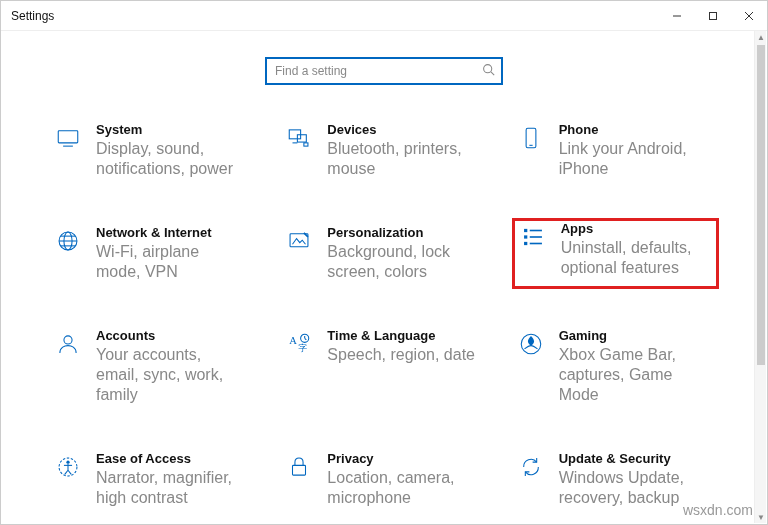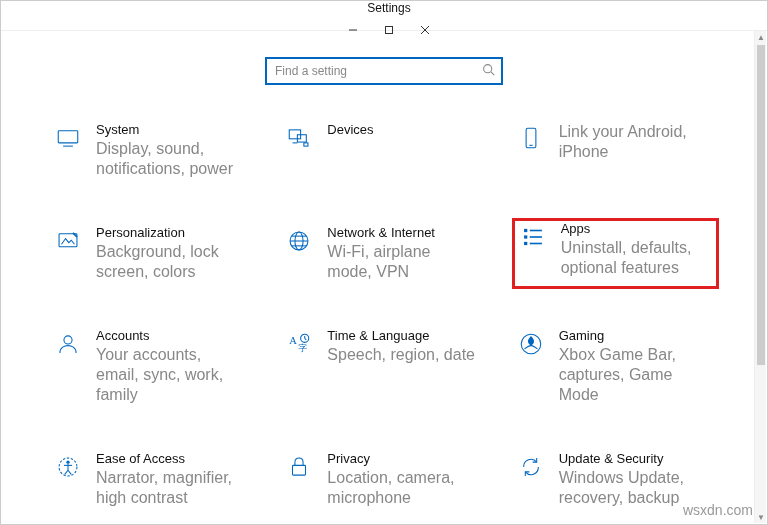--- a/index.html
+++ b/index.html
@@ -20,21 +20,20 @@
     background: #fff;
     position: relative;
   }
   .titlebar {
     height: 30px;
     display: flex;
     align-items: center;
     justify-content: space-between;
     padding: 0 0 0 10px;
     border-bottom: 1px solid #eee;
-    flex-direction: column;
   }
   .titlebar .title { font-size: 12px; }
   .winbtns { display: flex; height: 30px; }
   .winbtn {
     width: 36px; height: 30px;
     display: flex; align-items: center; justify-content: center;
     color: #333;
     font-family: Arial, sans-serif;
     font-size: 11px;
   }
@@ -95,21 +94,21 @@
     height: 28px;
     flex-shrink: 0;
     color: #0067c0;
     display: flex;
     align-items: center;
     justify-content: center;
     margin-top: 2px;
   }
   .ticon svg { width: 26px; height: 26px; stroke: #0067c0; fill: none; stroke-width: 1.3; }
   .ttext { display: flex; flex-direction: column; }
-  .ttitle { font-size: 13px; color: #111; margin-bottom: 2px; }
+  .ttitle { font-size: 13px; color: #111; margin-bottom: 2px; font-weight: bold; }
   .tdesc { font-size: 16px; color: #888; line-height: 1.25; max-width: 150px; }
 
   .scrollbar {
     position: absolute;
     top: 30px;
     right: 1px;
     width: 12px;
     bottom: 1px;
     background: #f5f5f5;
     border-left: 1px solid #eee;
@@ -199,62 +198,64 @@
         <span class="ticon">
           <svg viewBox="0 0 32 32">
               <rect x="4" y="6" width="14" height="11"></rect>
               <rect x="14" y="12" width="11" height="9"></rect>
               <line x1="8" y1="22" x2="14" y2="22"></line>
               <rect x="22" y="22" width="5" height="4"></rect>
             </svg>
         </span>
         <span class="ttext">
           <span class="ttitle">Devices</span>
+          <span class="tdesc">Bluetooth, printers, mouse</span>
         </span>
       </div>
 
       <div class="tile">
         <span class="ticon">
           <svg viewBox="0 0 32 32">
               <rect x="10" y="4" width="12" height="24" rx="2"></rect>
               <line x1="14" y1="25" x2="18" y2="25"></line>
             </svg>
         </span>
         <span class="ttext">
+          <span class="ttitle">Phone</span>
           <span class="tdesc">Link your Android, iPhone</span>
-        </span>
-      </div>
-
-      <div class="tile">
-        <span class="ticon">
-          <svg viewBox="0 0 32 32">
-              <rect x="5" y="7" width="22" height="16" rx="1"></rect>
-              <path d="M8 20 L13 13 L17 18 L20 15 L24 20"></path>
-              <path d="M22 6 L27 11" stroke-width="2"></path>
-            </svg>
-        </span>
-        <span class="ttext">
-          <span class="ttitle">Personalization</span>
-          <span class="tdesc">Background, lock screen, colors</span>
         </span>
       </div>
 
       <div class="tile">
         <span class="ticon">
           <svg viewBox="0 0 32 32">
               <circle cx="16" cy="16" r="11"></circle>
               <ellipse cx="16" cy="16" rx="5" ry="11"></ellipse>
               <line x1="5" y1="16" x2="27" y2="16"></line>
               <line x1="7" y1="10" x2="25" y2="10"></line>
               <line x1="7" y1="22" x2="25" y2="22"></line>
             </svg>
         </span>
         <span class="ttext">
           <span class="ttitle">Network &amp; Internet</span>
           <span class="tdesc">Wi-Fi, airplane mode, VPN</span>
+        </span>
+      </div>
+
+      <div class="tile">
+        <span class="ticon">
+          <svg viewBox="0 0 32 32">
+              <rect x="5" y="7" width="22" height="16" rx="1"></rect>
+              <path d="M8 20 L13 13 L17 18 L20 15 L24 20"></path>
+              <path d="M22 6 L27 11" stroke-width="2"></path>
+            </svg>
+        </span>
+        <span class="ttext">
+          <span class="ttitle">Personalization</span>
+          <span class="tdesc">Background, lock screen, colors</span>
         </span>
       </div>
 
       <div class="tile highlight">
         <span class="ticon">
           <svg viewBox="0 0 32 32">
             <rect x="5" y="6" width="4" height="4" fill="#0067c0" stroke="none"></rect>
               <line x1="12" y1="8" x2="27" y2="8" stroke-width="2"></line>
             <rect x="5" y="14" width="4" height="4" fill="#0067c0" stroke="none"></rect>
               <line x1="12" y1="16" x2="27" y2="16" stroke-width="2"></line>

